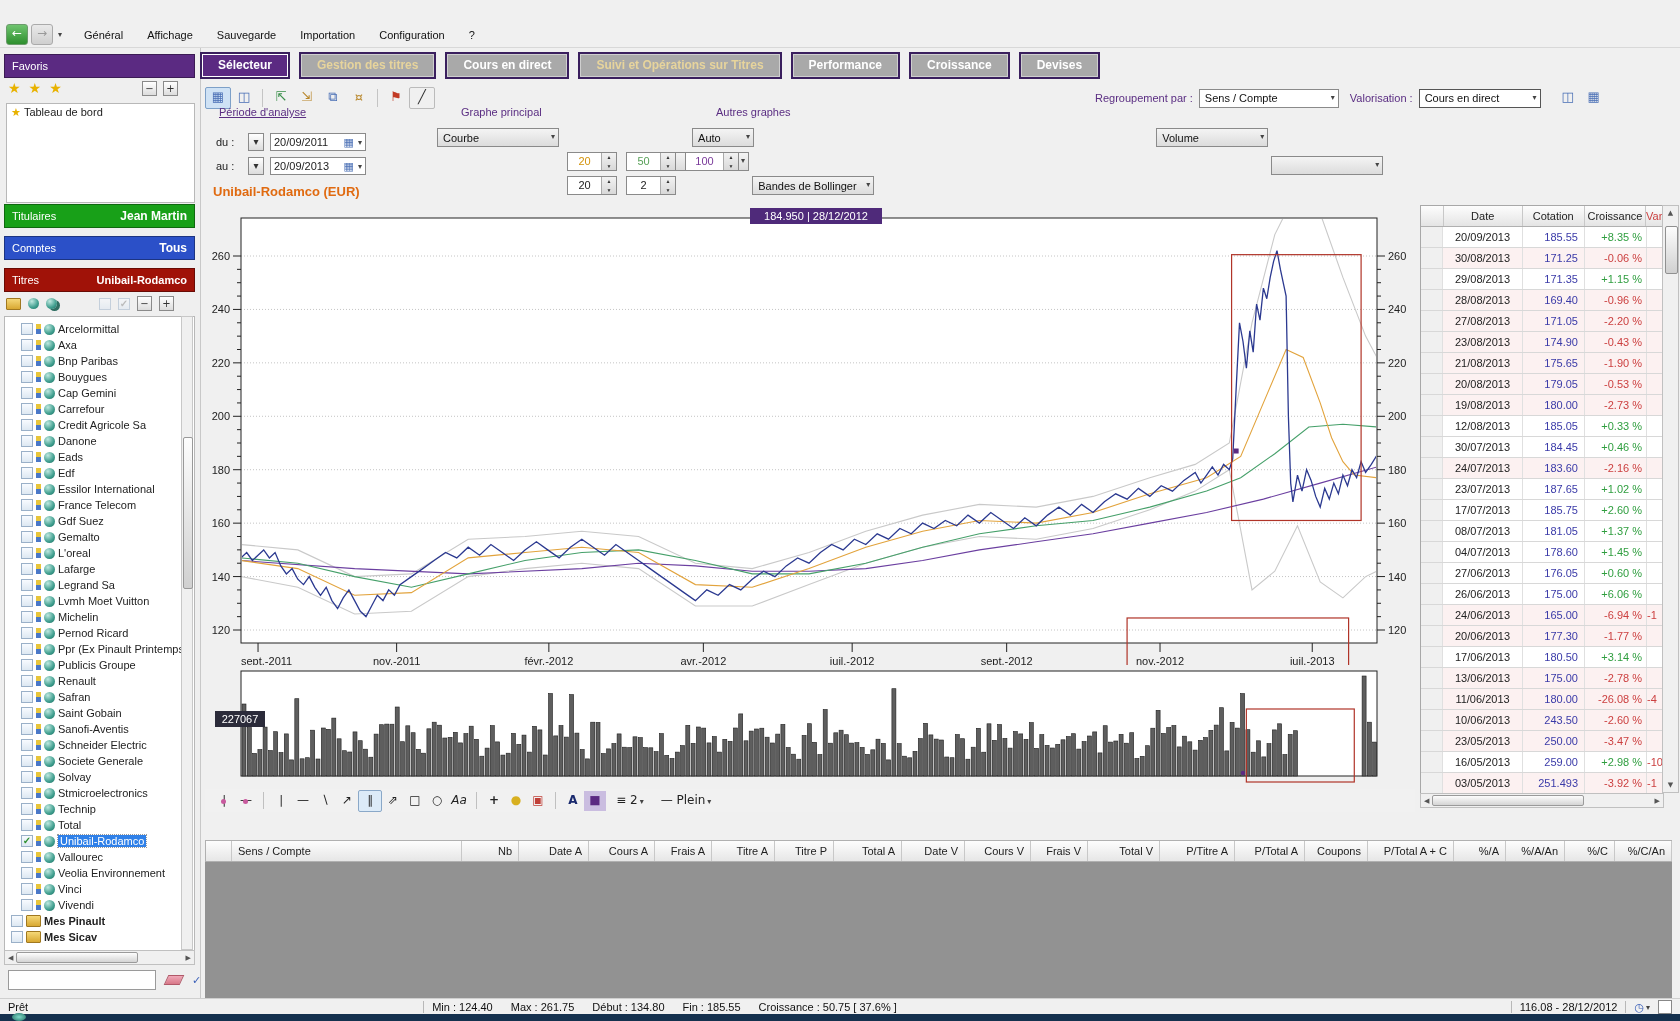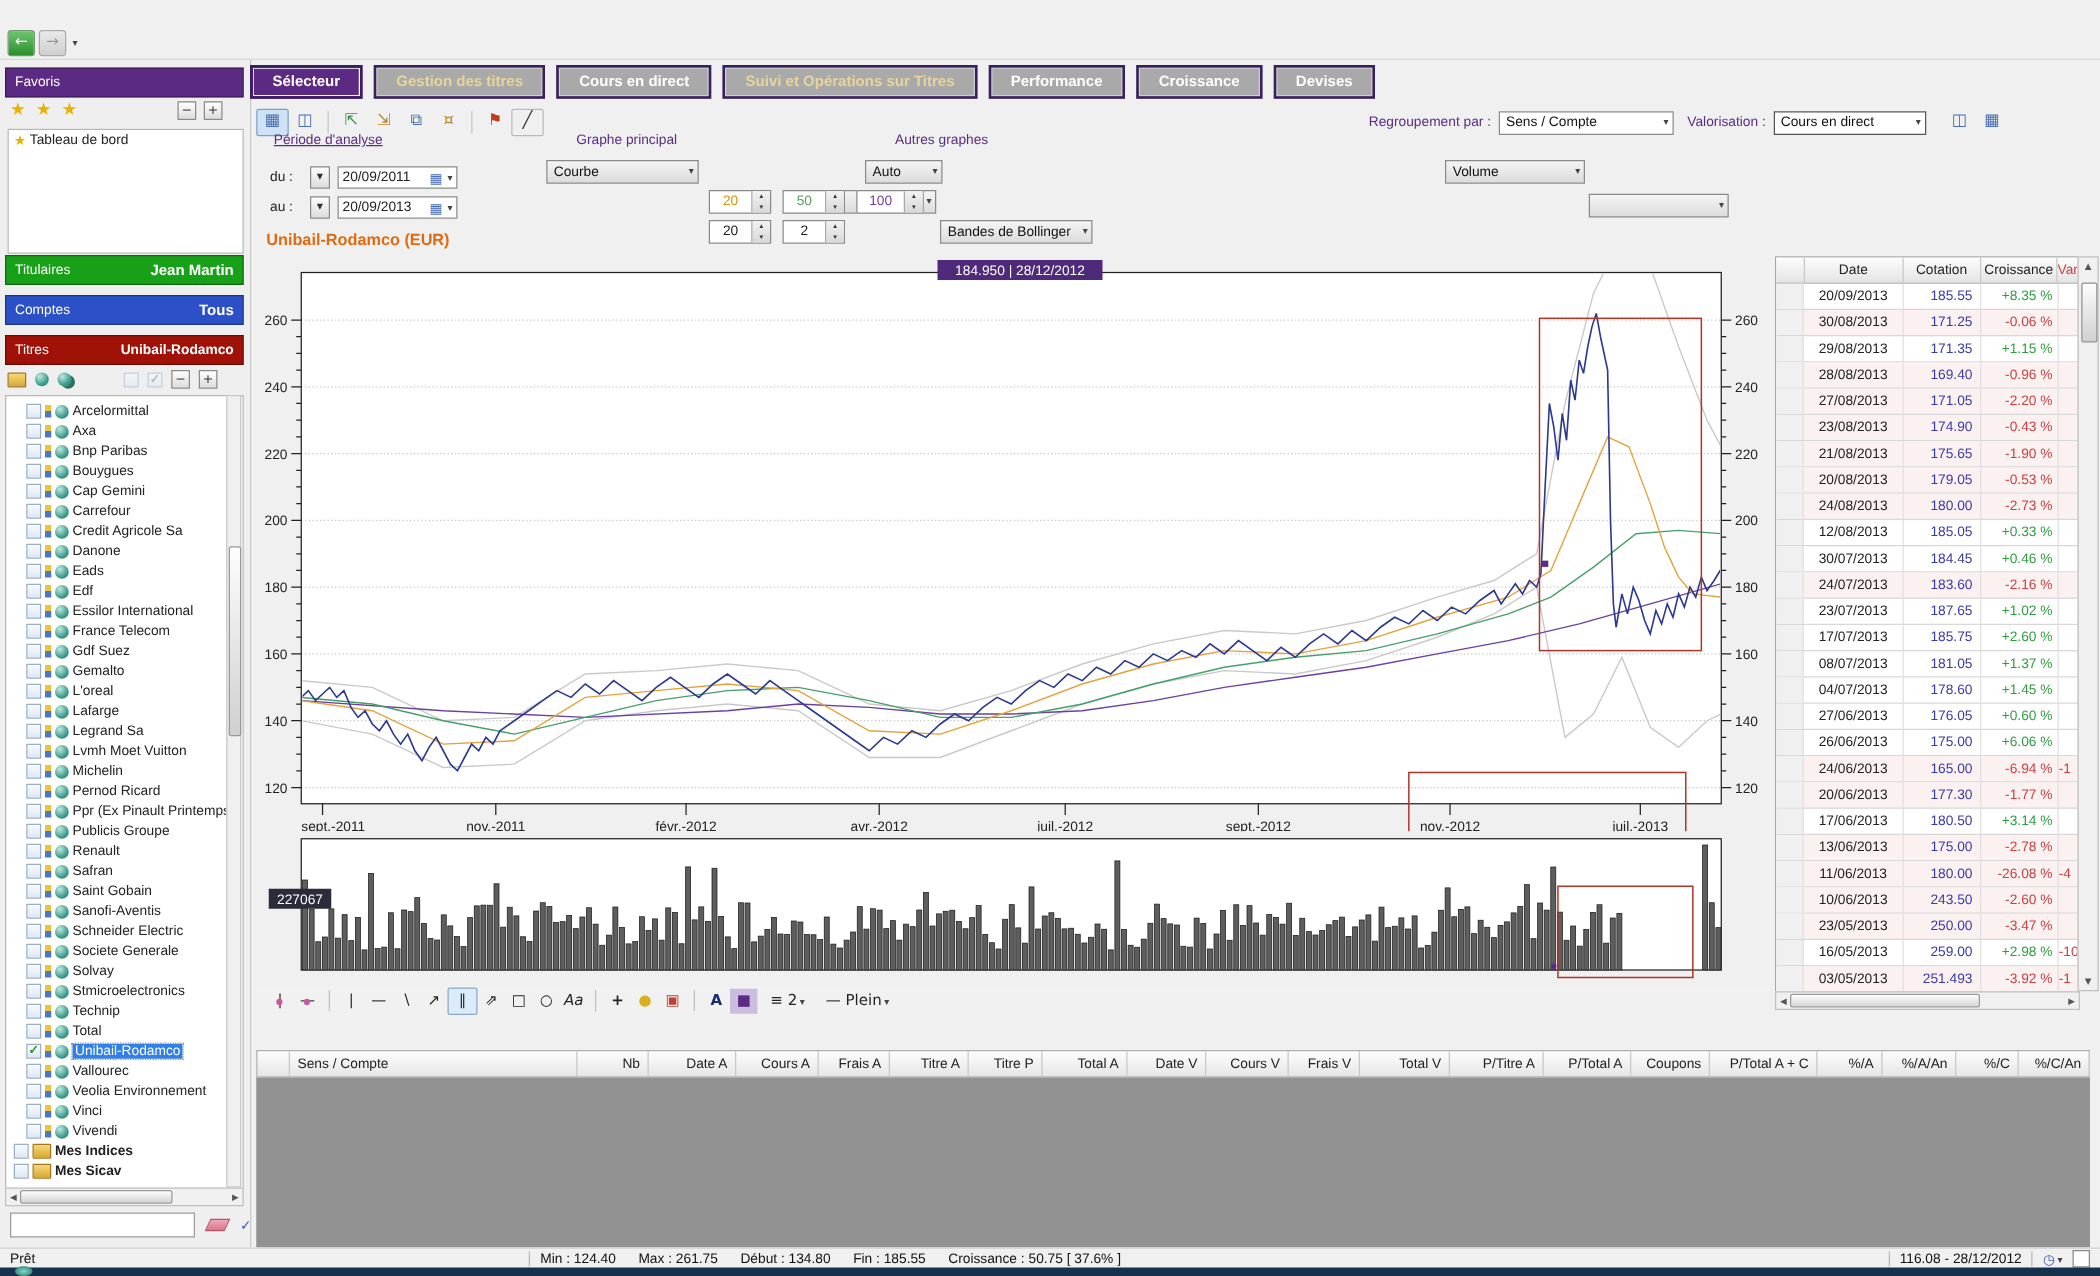--- a/index.html
+++ b/index.html
@@ -128,20 +128,28 @@
 
 <div id="app">
 
   
 
   
   <div class="abs menubar">
     <div class="navbtn icon">←</div>
     <div class="navbtn fwd icon">→</div>
     <span class="navcaret icon">▾</span>
+    <span style="display:flex;">
+        <span class="menu-item">Général</span>
+        <span class="menu-item">Affichage</span>
+        <span class="menu-item">Sauvegarde</span>
+        <span class="menu-item">Importation</span>
+        <span class="menu-item">Configuration</span>
+        <span class="menu-item">?</span>
+      </span>
   </div>
 
   
   <div class="abs sidebar">
     <div class="secbar" style="top:6px;background:#5b2a82;">
       <span>Favoris</span>
     </div>
     <div class="abs" style="left:8px;top:32px;display:flex;gap:8px;">
       <span class="star icon">★</span>
       <span class="star icon">★</span>
@@ -402,21 +410,21 @@
           </div>
           <div class="lrow">
             <span class="cb"></span>
             <span class="dot2"></span>
             <span class="globe"></span>
             <span class="lbl">Vivendi</span>
           </div>
           <div class="lrow bold" style="margin-left: -10px;">
             <span class="cb"></span>
             <span class="folder"></span>
-            <span class="lbl">Mes Indices</span>
+            <span class="lbl">Mes Pinault</span>
           </div>
           <div class="lrow bold" style="margin-left: -10px;">
             <span class="cb"></span>
             <span class="folder"></span>
             <span class="lbl">Mes Sicav</span>
           </div>
         </div>
     </div>
     <div class="abs" style="left:181px;top:268px;width:12px;height:634px;background:#f0f0f0;border:1px solid #c8c8c8;box-sizing:border-box;">
       <div style="position:absolute;left:1px;top:120px;width:8px;height:150px;background:linear-gradient(#fdfdfd,#d0d0d0);border:1px solid #999;border-radius:2px;"></div>
@@ -970,21 +978,21 @@
         </div>
         <div class="qrow neg">
           <div class="c-rh"></div>
           <div class="c-date">20/08/2013</div>
           <div class="c-cot">179.05</div>
           <div class="c-croi">-0.53 %</div>
           <div class="c-var"></div>
         </div>
         <div class="qrow neg">
           <div class="c-rh"></div>
-          <div class="c-date">24/08/2013</div>
+          <div class="c-date">19/08/2013</div>
           <div class="c-cot">180.00</div>
           <div class="c-croi">-2.73 %</div>
           <div class="c-var"></div>
         </div>
         <div class="qrow">
           <div class="c-rh"></div>
           <div class="c-date">12/08/2013</div>
           <div class="c-cot">185.05</div>
           <div class="c-croi pos">+0.33 %</div>
           <div class="c-var"></div>

